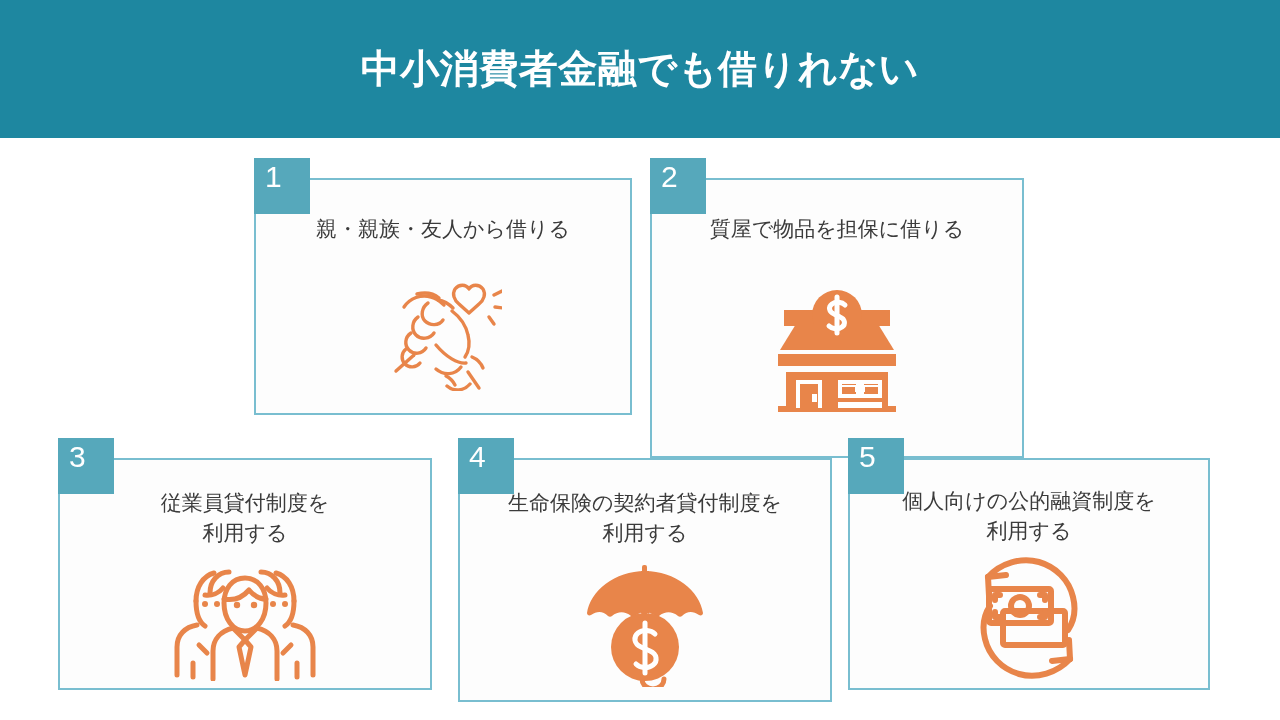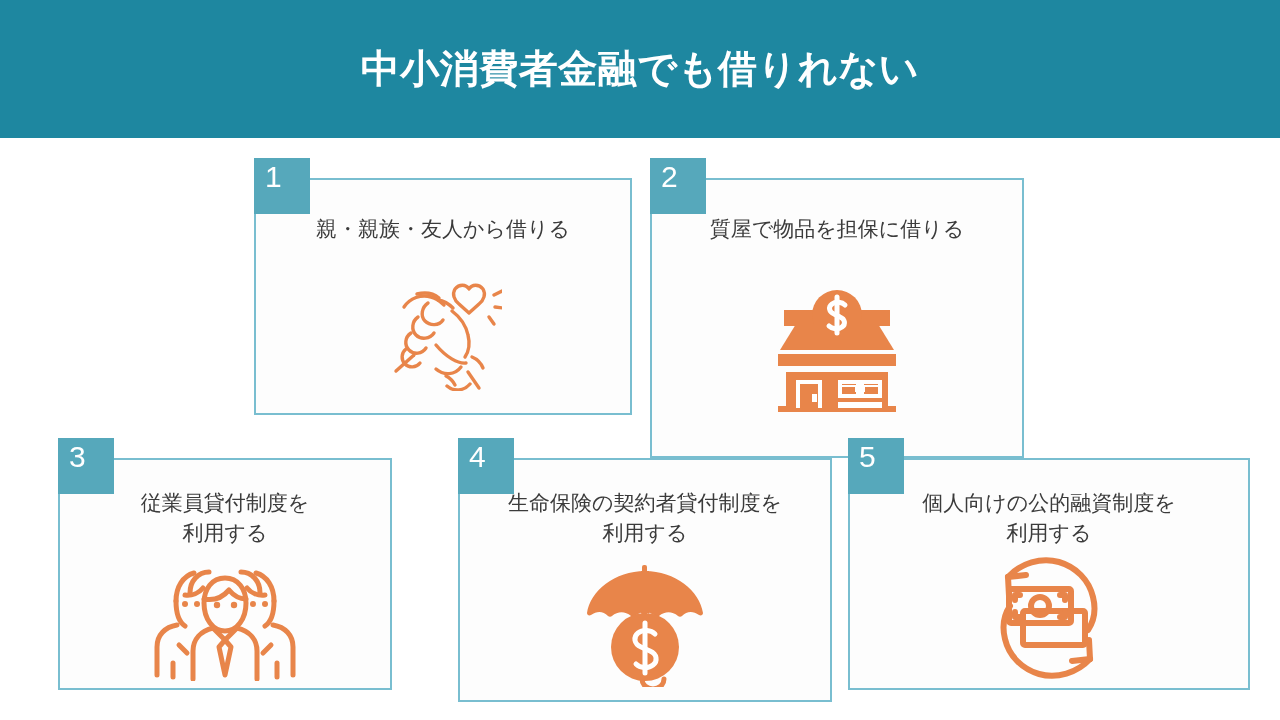--- a/index.html
+++ b/index.html
@@ -91,25 +91,25 @@
     line-height: 1.15;
   }
 
   
   #card-1 { left: 254px;  top: 178px; width: 378px; height: 237px; }
   #badge-1 { left: 254px; top: 158px; }
   #card-2 { left: 650px;  top: 178px; width: 374px; height: 280px; }
   #badge-2 { left: 650px; top: 158px; }
 
   
-  #card-3 { left: 58px;   top: 458px; width: 334px; height: 232px; }
+  #card-3 { left: 58px;   top: 458px; width: 374px; height: 232px; }
   #badge-3 { left: 58px;  top: 438px; }
   #card-4 { left: 458px;  top: 458px; width: 374px; height: 244px; }
   #badge-4 { left: 458px; top: 438px; }
-  #card-5 { left: 848px;  top: 458px; width: 402px; height: 232px; }
+  #card-5 { left: 848px;  top: 458px; width: 362px; height: 232px; font-family: Liberation Mono, monospace; }
   #badge-5 { left: 848px; top: 438px; }
 
   
   #card-1 .card-inner, #card-2 .card-inner { padding-top: 34px; }
   #card-3 .card-inner, #card-4 .card-inner, #card-5 .card-inner { padding-top: 28px; }
 
   .icon-svg { display: block; }
 </style>
 </head>
 <body>

